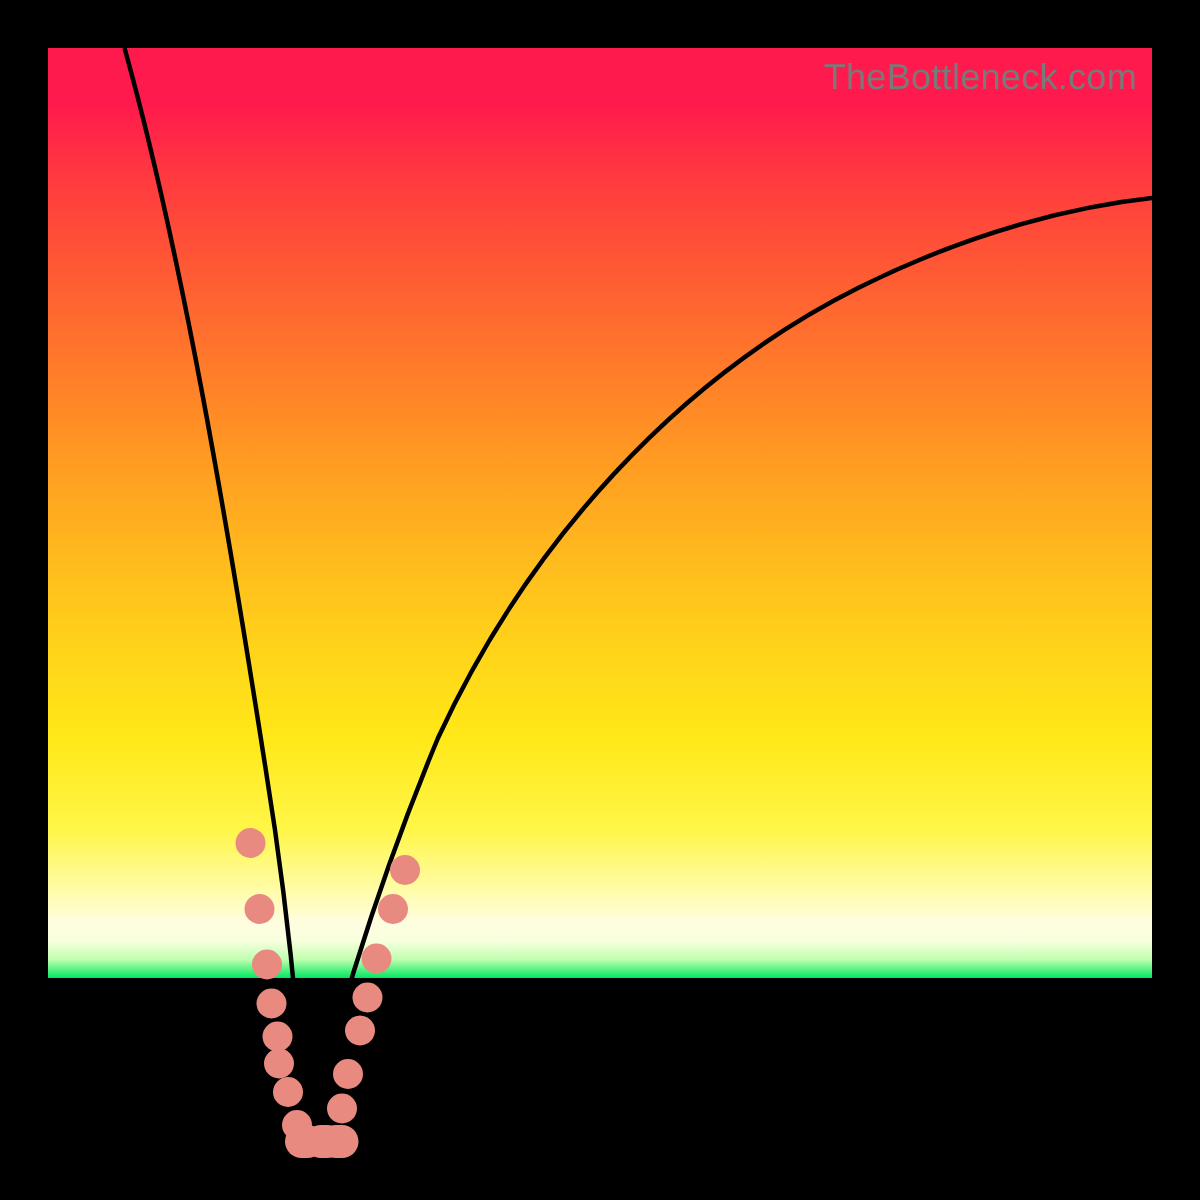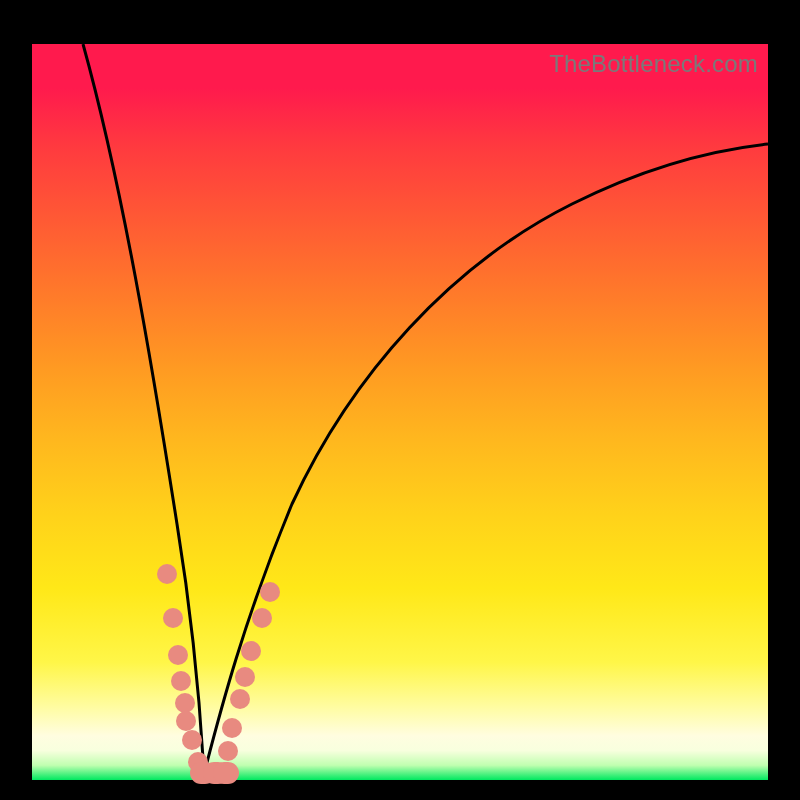--- a/index.html
+++ b/index.html
@@ -15,23 +15,23 @@
     position: absolute;
     left: 0;
     top: 0;
     width: 800px;
     height: 800px;
     background: #000;
   }
   .plot {
     position: absolute;
     left: 32px;
-    top: 44px;
+    top: 32px;
     width: 736px;
-    height: 736px;
+    height: 620px;
     background: linear-gradient(to bottom,
       #ff1a4d 0%,
       #ff1a4d 6%,
       #ff3a3f 14%,
       #ff5a34 24%,
       #ff7a2a 34%,
       #ff9a22 44%,
       #ffb81e 54%,
       #ffd21a 64%,
       #ffe818 74%,

